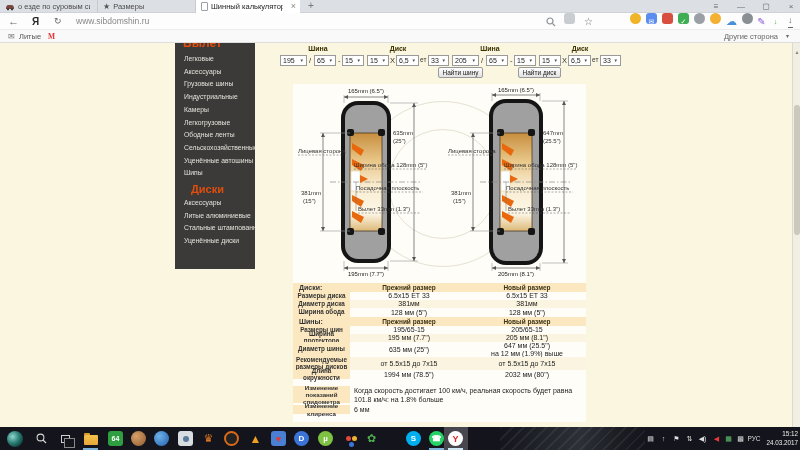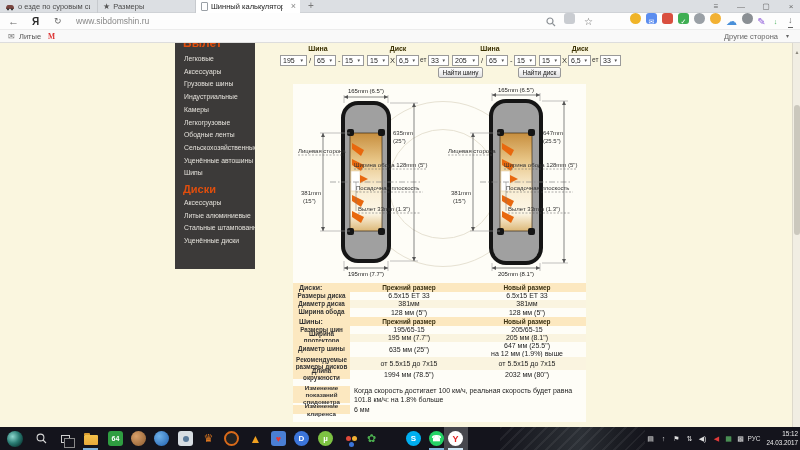--- a/index.html
+++ b/index.html
@@ -29,21 +29,21 @@
   .bmbar{position:absolute;left:0;top:30px;width:800px;height:13px;background:#f9f9f9;border-bottom:1px solid #ddd;font-size:7.5px;color:#555}
   .bmbar span{position:absolute;top:0;line-height:13px}
 
   
   .page{position:absolute;left:0;top:43px;width:800px;height:384px;background:#faf6df;overflow:hidden}
 
   .sidebar{position:absolute;left:175px;top:0;width:80px;height:226px;background:#3c3a39;overflow:hidden}
   .sb-h1{height:7px;overflow:hidden}
   .sb-h1 b{display:block;margin:-7px 0 0 8px;font-size:12px;color:#e04e0d}
   .sb-item{display:block;padding-left:9px;font-size:6.8px;line-height:12.7px;color:#e3e0da;white-space:nowrap;overflow:hidden}
-  .sb-h2{margin:3px 0 2px 8px;font-size:11px;font-weight:bold;color:#e04e0d}
+  .sb-h2{margin:3px 0 2px 16px;font-size:11px;font-weight:bold;color:#e04e0d}
 
   .flabel{position:absolute;width:40px;text-align:center;font-size:7px;font-weight:bold;color:#3a3000;top:2px}
   .sel{position:absolute;top:12px;height:11px;display:flex;align-items:center;background:#fff;border:1px solid #9a9a9a;font-size:7px;color:#222;padding:0 2px}
   .sel i{margin-left:auto;font-style:normal;font-size:4.5px;color:#555}
   .fsep{position:absolute;top:13px;font-size:7.5px;color:#333}
   .fbtn{position:absolute;top:24px;height:11px;font-size:6.5px;color:#222;background:linear-gradient(#fefefe,#e2e2e2);border:1px solid #999;border-radius:2px;text-align:center;line-height:9px;padding:0 3px}
 
   .panel{position:absolute;left:293px;top:41px;width:293px;height:338px;background:#fefdf7}
   .bgcircle{position:absolute;border:1px solid #e6e1d2;border-radius:50%}
   .dgm{position:absolute;top:3px}

